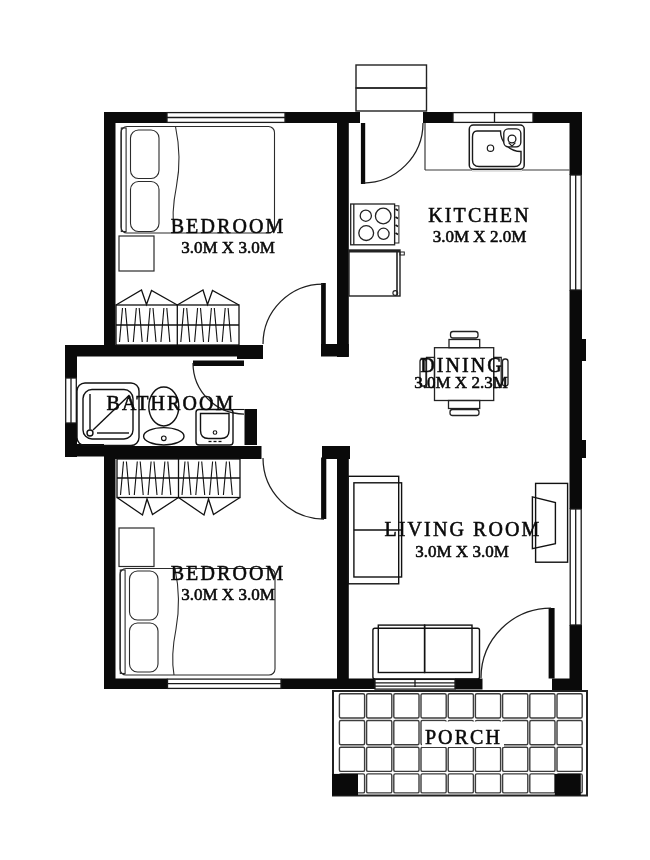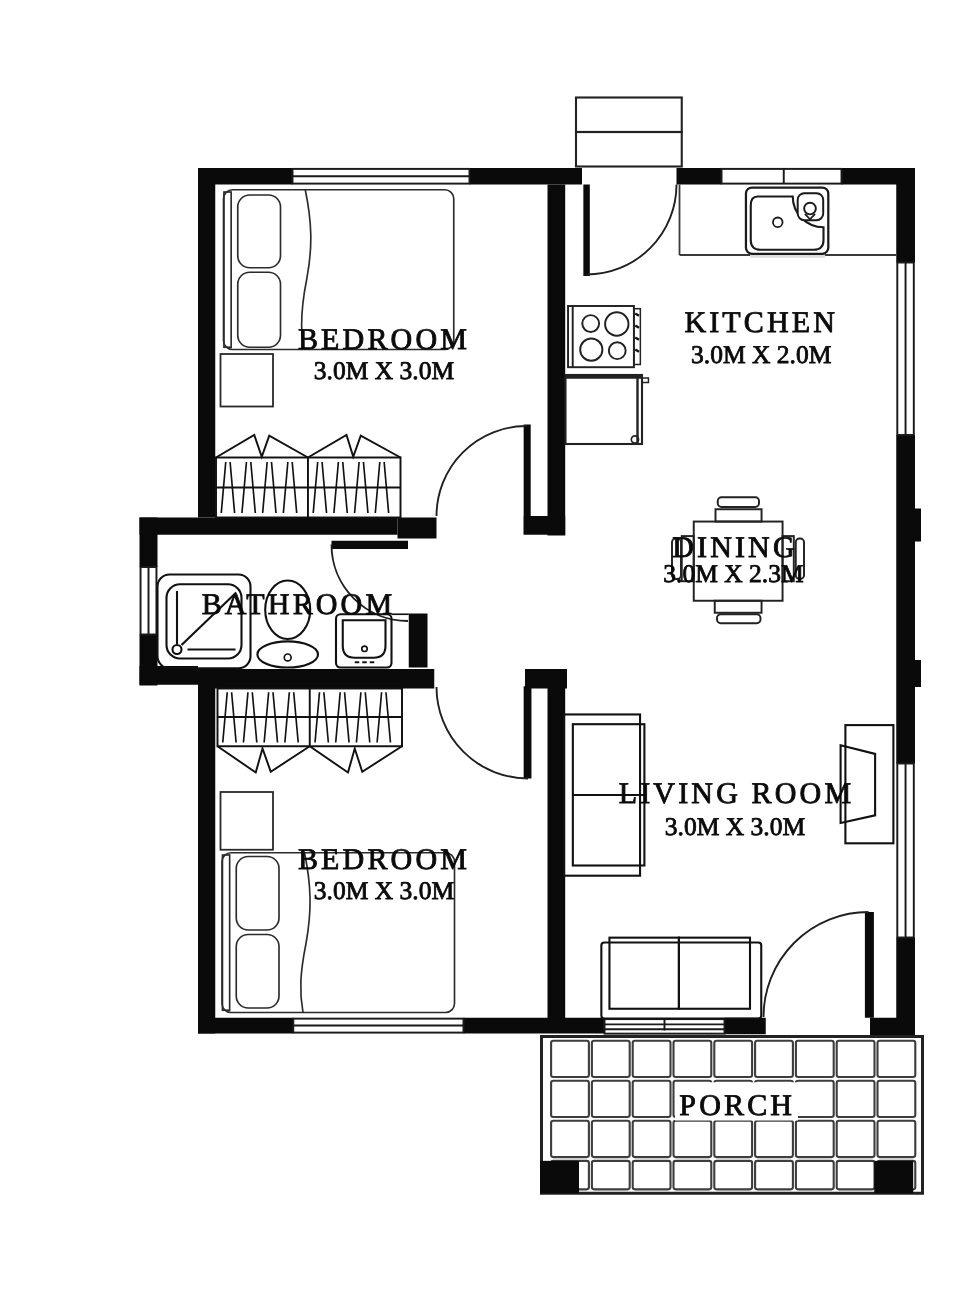--- a/index.html
+++ b/index.html
@@ -1,16 +1,16 @@
 <!DOCTYPE html>
 <html><head>
 <meta charset="utf-8">
 <style>
 html,body{margin:0;padding:0;background:#fff;}
-#wrap{width:566px;height:860px;position:relative;background:#fff;font-family:"Liberation Serif",serif;margin-left:28px;}
+#wrap{width:566px;height:860px;position:relative;background:#fff;font-family:"Liberation Serif",serif;}
 svg{display:block;filter:blur(0.33px);}
 text{font-family:"Liberation Serif",serif;fill:#0a0a0a;stroke:#0a0a0a;stroke-width:0.55;}
 .lbl{font-size:20px;letter-spacing:2.1px;}
 .sub{font-size:17px;}
 </style>
 </head>
 <body>
 <div id="wrap">
 <svg width="650" height="860" viewBox="0 0 650 860">
 <rect x="0" y="0" width="650" height="860" fill="#ffffff"></rect>

